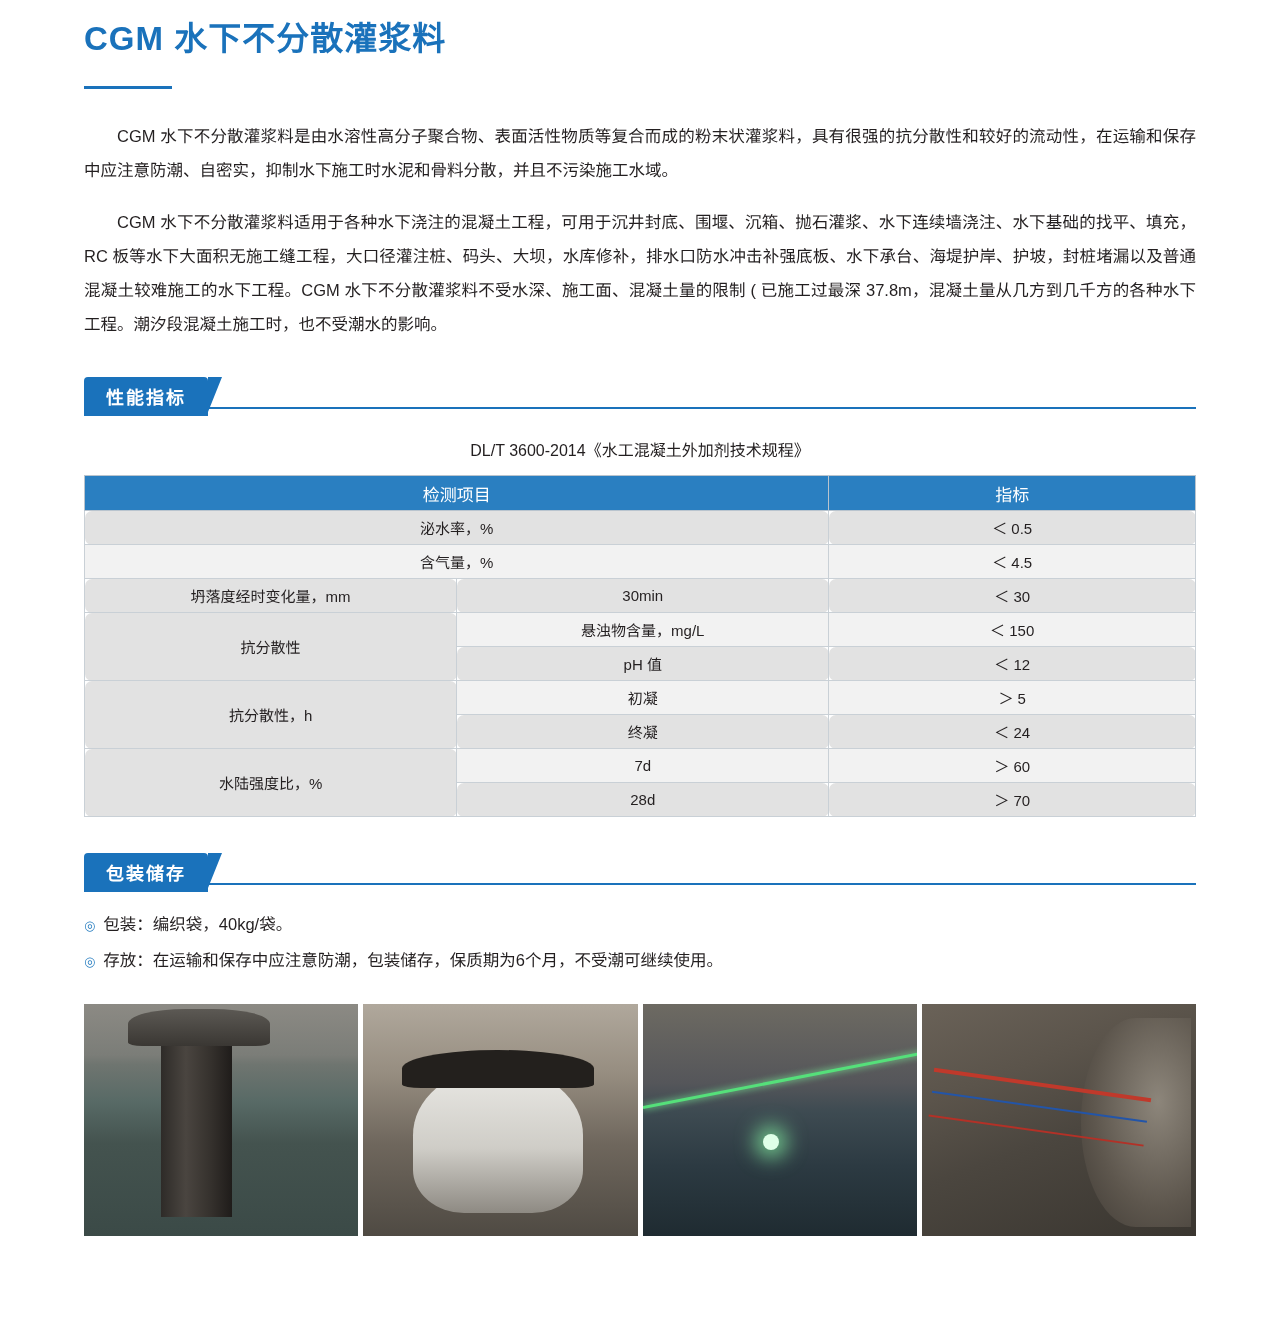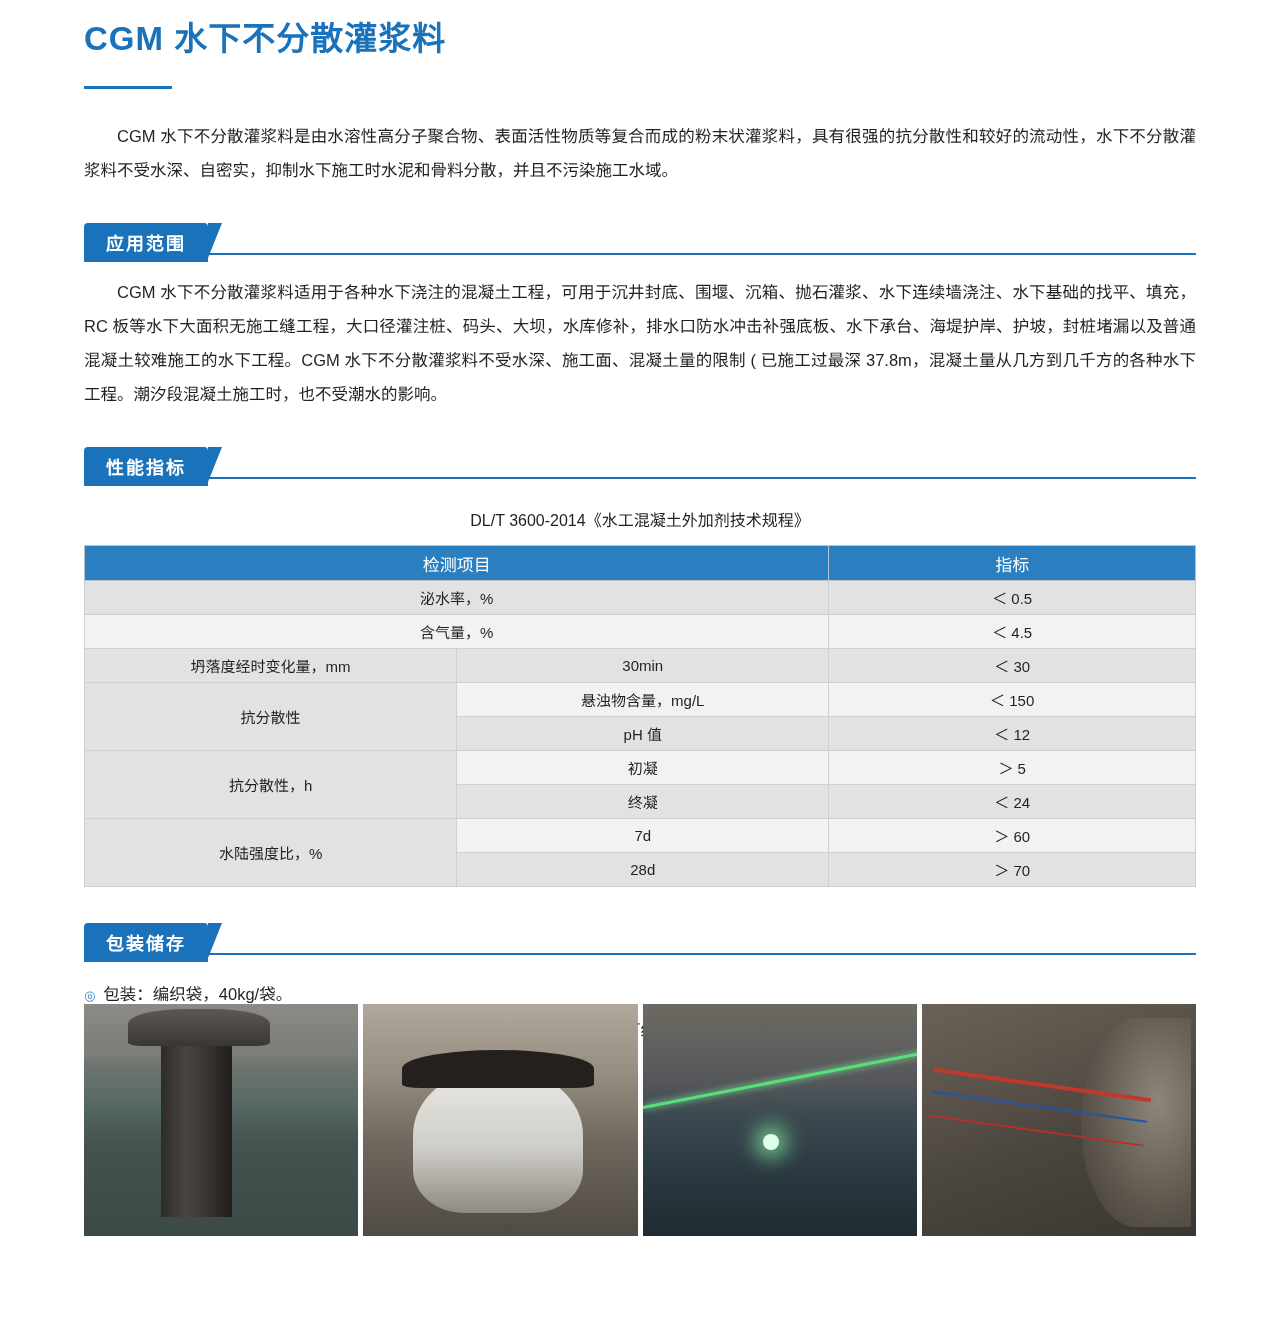--- a/index.html
+++ b/index.html
@@ -112,20 +112,21 @@
     font-size: 17px;
   }
   table.spec td {
     border: 1px solid #c9d0d6;
     height: 31px;
     text-align: center;
     color: #231f20;
   }
   td.shade {
     background: #e2e2e2;
+    border-radius: 7px;
   }
   td.plain {
     background: #f2f2f2;
   }
   td.val {
     background: #f2f2f2;
   }
   td.val.shade {
     background: #e2e2e2;
   }
@@ -264,26 +265,22 @@
   }
 </style>
 </head>
 <body>
 
 <div class="page">
 
   <div class="title">CGM 水下不分散灌浆料</div>
   <div class="title-rule"></div>
 
-  <p class="intro">CGM 水下不分散灌浆料是由水溶性高分子聚合物、表面活性物质等复合而成的粉末状灌浆料，具有很强的抗分散性和较好的流动性，水下不分散灌浆料不受水深、自密实，抑制水下施工时水泥和骨料分散，并且不污染施工水域。</p>
-
-  <div class="section">
-    <div class="section-line"></div>
-    <span class="section-tab">应用范围</span>
-  </div>
+  <p class="intro">CGM 水下不分散灌浆料是由水溶性高分子聚合物、表面活性物质等复合而成的粉末状灌浆料，具有很强的抗分散性和较好的流动性，在运输和保存中应注意防潮、自密实，抑制水下施工时水泥和骨料分散，并且不污染施工水域。</p>
+
   <p class="section-body">CGM 水下不分散灌浆料适用于各种水下浇注的混凝土工程，可用于沉井封底、围堰、沉箱、抛石灌浆、水下连续墙浇注、水下基础的找平、填充，RC 板等水下大面积无施工缝工程，大口径灌注桩、码头、大坝，水库修补，排水口防水冲击补强底板、水下承台、海堤护岸、护坡，封桩堵漏以及普通混凝土较难施工的水下工程。CGM 水下不分散灌浆料不受水深、施工面、混凝土量的限制 ( 已施工过最深 37.8m，混凝土量从几方到几千方的各种水下工程。潮汐段混凝土施工时，也不受潮水的影响。</p>
 
   <div class="section">
     <div class="section-line"></div>
     <span class="section-tab">性能指标</span>
   </div>
 
   <div class="table-caption">DL/T 3600-2014《水工混凝土外加剂技术规程》</div>
 
   <table class="spec">

